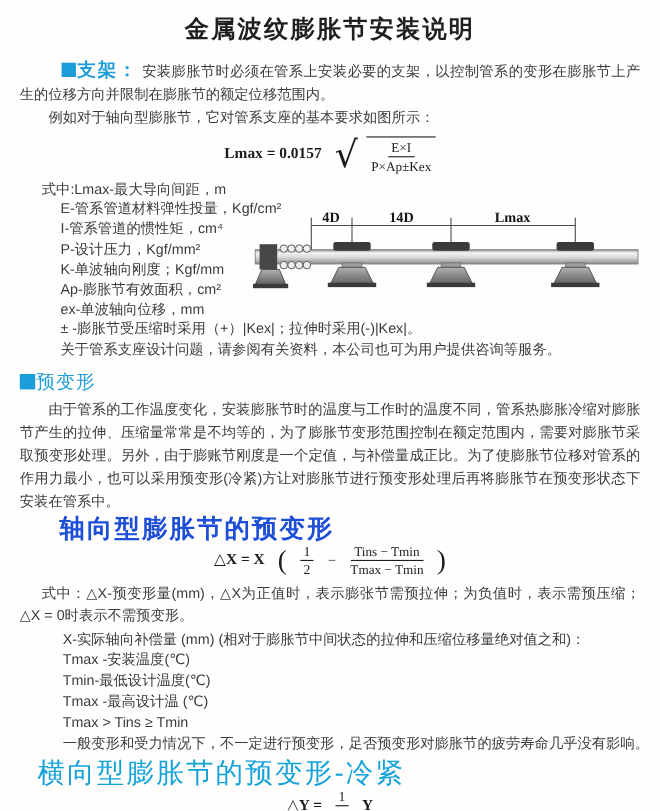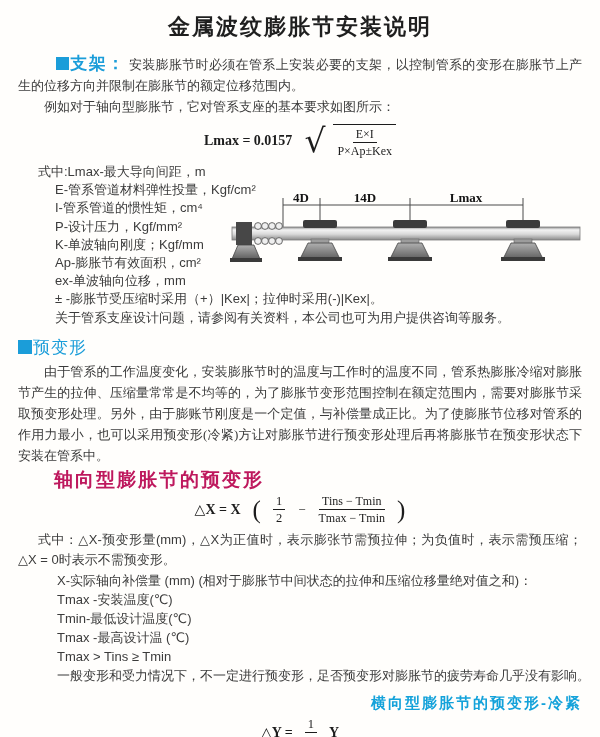--- a/index.html
+++ b/index.html
@@ -24,21 +24,20 @@
     color:#1f1f1f;
     letter-spacing:2px;
     line-height:26px;
     margin:2px 0 14px 0;
   }
   .body-para {
     font-size:13px;
     line-height:21px;
     text-align:justify;
     color:#3b3b3b;
-    font-family:Liberation Serif, serif;
   }
   .para-first { text-indent:38px; }
   .indent-2em { text-indent:26px; }
   .sec-label {
     color:#1b9dd9;
     font-size:17px;
     font-weight:bold;
     line-height:1;
     letter-spacing:1px;
   }
@@ -113,37 +112,36 @@
     color:#1b9dd9;
     font-size:17px;
     font-weight:normal;
     line-height:22px;
     margin-top:10px;
     letter-spacing:1px;
   }
   h2.section .blue-square { width:14px; height:14px; }
   .preform-para { margin-top:2px; line-height:21px; }
   h3.axial-head {
-    color:#be185d;
-    font-size:19px;
+    color:#1d4ed8;
+    font-size:23px;
     font-weight:bold;
     letter-spacing:2px;
     line-height:20px;
     margin:4px 0 0 36px;
   }
   .note-para { font-size:13px; line-height:20.5px; text-align:justify; text-indent:20px; }
   .note-line { font-size:13px; line-height:19px; padding-left:39px; white-space:nowrap; }
   h3.lateral-head {
     color:#14a2da;
-    font-size:15px;
-    font-weight:bold;
+    font-size:25px;
+    font-weight:normal;
     letter-spacing:2px;
     line-height:24px;
     margin:6px 0 0 16px;
-    text-align:right;
   }
 </style>
 </head>
 <body>
 
 <div class="page">
 
   <h1 class="title">金属波纹膨胀节安装说明</h1>
 
   <p class="body-para para-first"><span class="sec-label"><span class="blue-square"></span><span>支架：</span></span> <span>安装膨胀节时必须在管系上安装必要的支架，以控制管系的变形在膨胀节上产生的位移方向并限制在膨胀节的额定位移范围内。</span></p>

